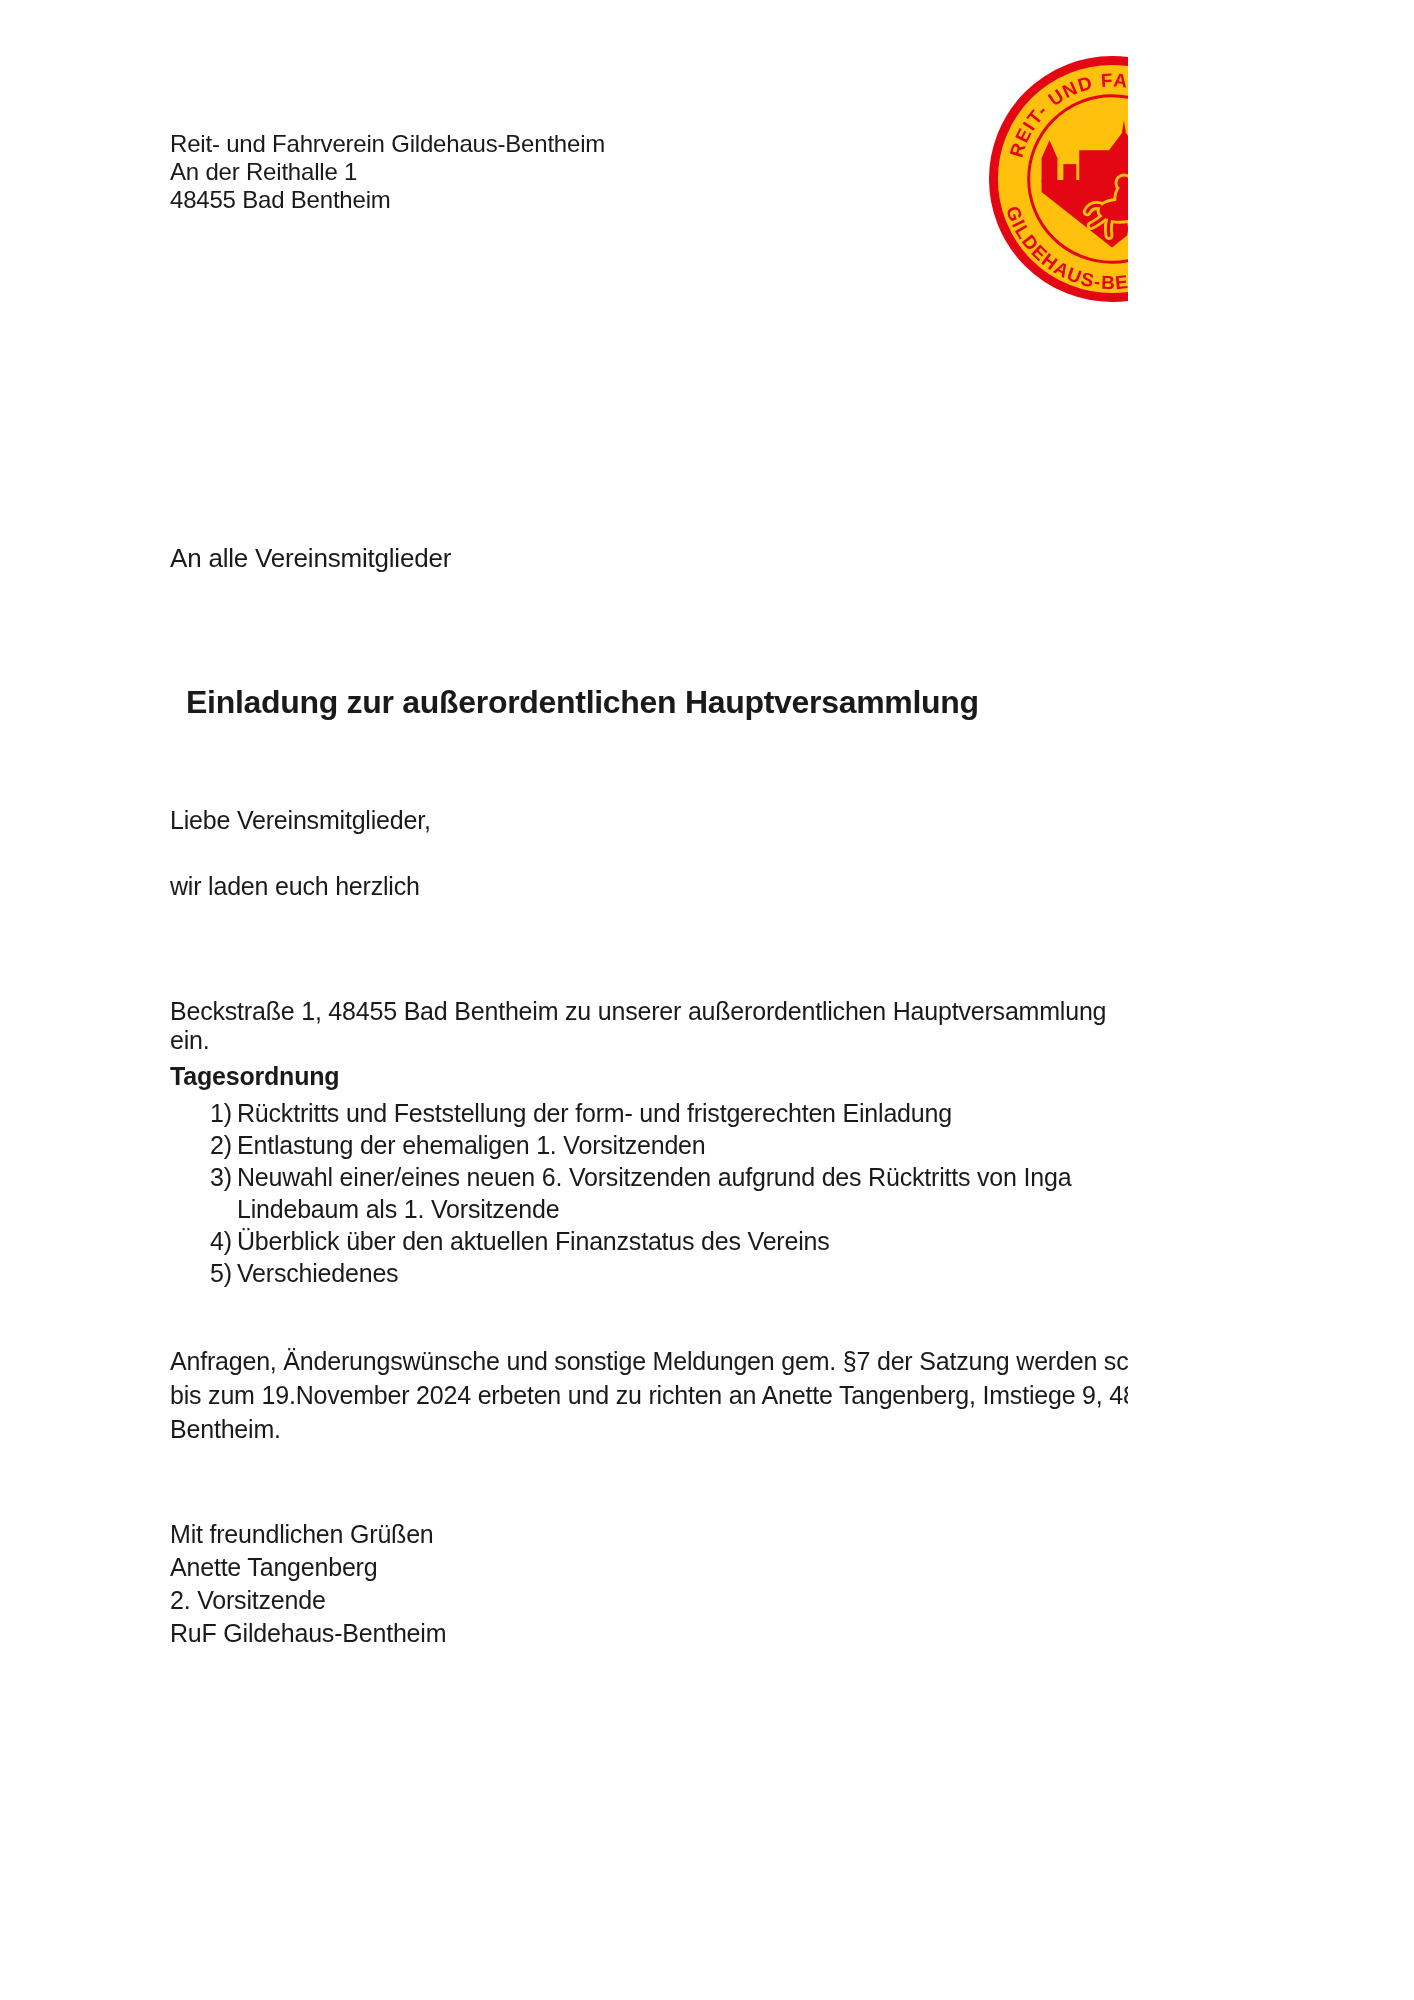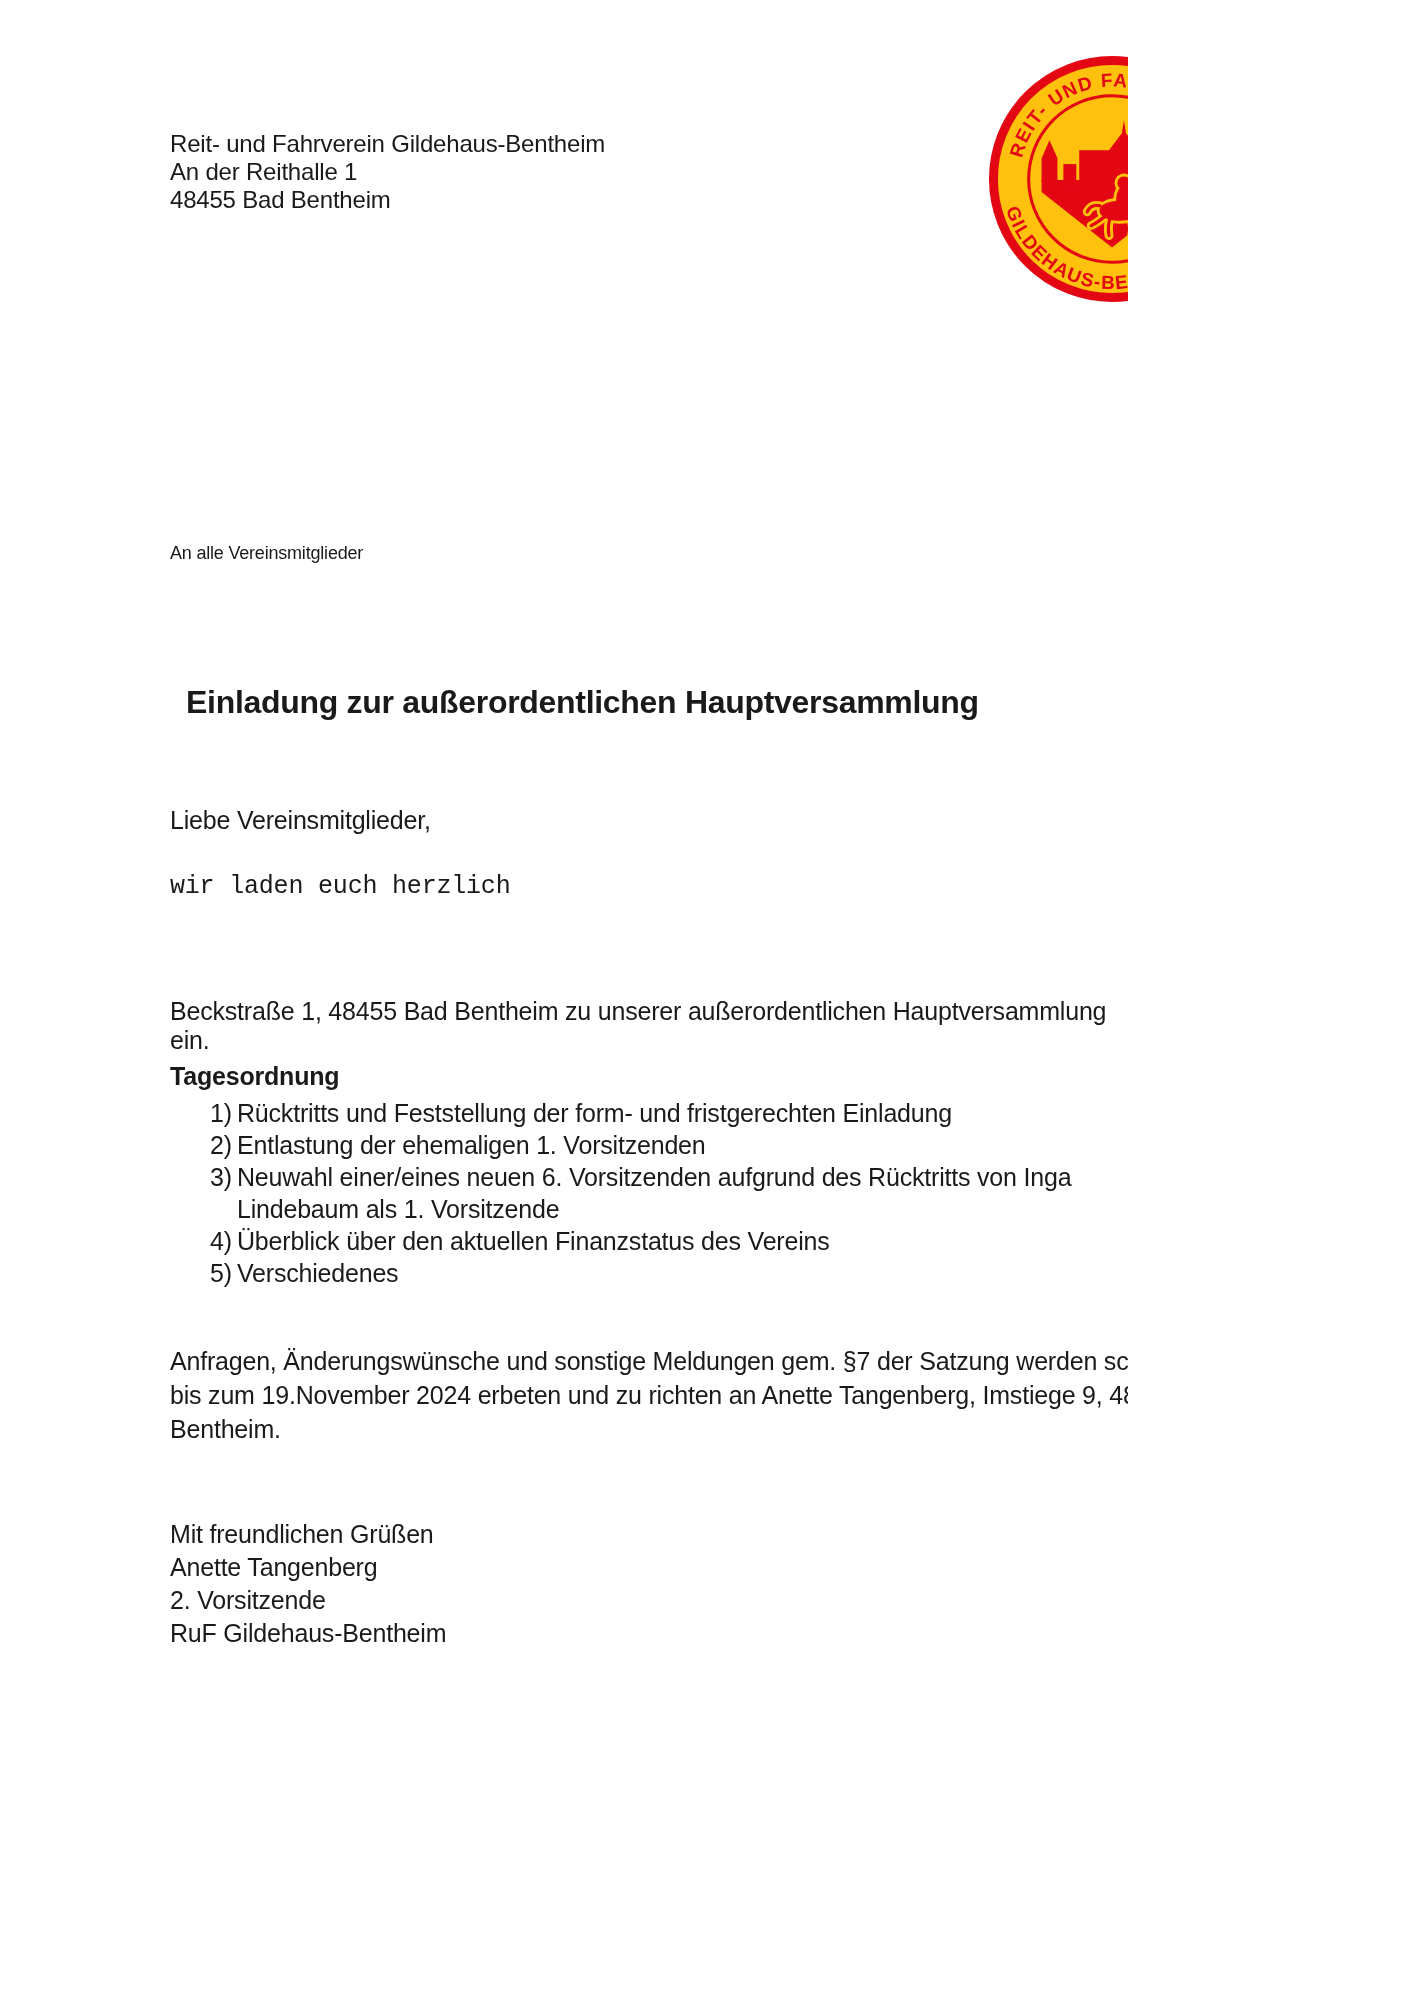--- a/index.html
+++ b/index.html
@@ -14,27 +14,27 @@
   .abs { position:absolute; }
 
   .sender { left:170px; top:130px; font-size:24px; line-height:28px; letter-spacing:-0.2px; }
 
   .logo { left:988px; top:55px; width:248px; height:248px; }
   .badge-text { font-family:"Liberation Sans", sans-serif; font-weight:bold; font-size:19px; letter-spacing:1.4px; }
   .halo  { fill:#ffc10e; stroke:#ffc10e; stroke-width:9; stroke-linecap:round; stroke-linejoin:round; }
   .figure{ fill:#e30613; stroke:#e30613; stroke-width:3.2; stroke-linecap:round; stroke-linejoin:round; }
   .noFill { fill:none !important; }
 
-  .recipient { left:170px; top:543px; font-size:18px; letter-spacing:-0.2px; }
+  .recipient { left:170px; top:543px; font-size:26px; letter-spacing:-0.2px; }
 
   .title { left:170px; top:668px; margin:16px; font-size:32px; font-weight:bold; letter-spacing:-0.3px; }
 
   .body-line { left:170px; font-size:25px; letter-spacing:-0.2px; }
   .salutation { top:806px; }
-  .intro { top:872px;font-family:Liberation Mono, monospace; }
+  .intro { top:872px; }
 
   .dateline { left:252px; top:936px; font-size:24px; letter-spacing:-0.2px; }
   .dateline .b { font-weight:bold; }
 
   .location { top:997px; }
 
   .agenda-head { left:170px; top:1062px; font-size:25px; font-weight:bold; letter-spacing:-0.2px; }
 
   .agenda { left:210px; top:1097px; font-size:25px; line-height:32px; letter-spacing:-0.2px; }
   .agenda-item { display:flex; }

